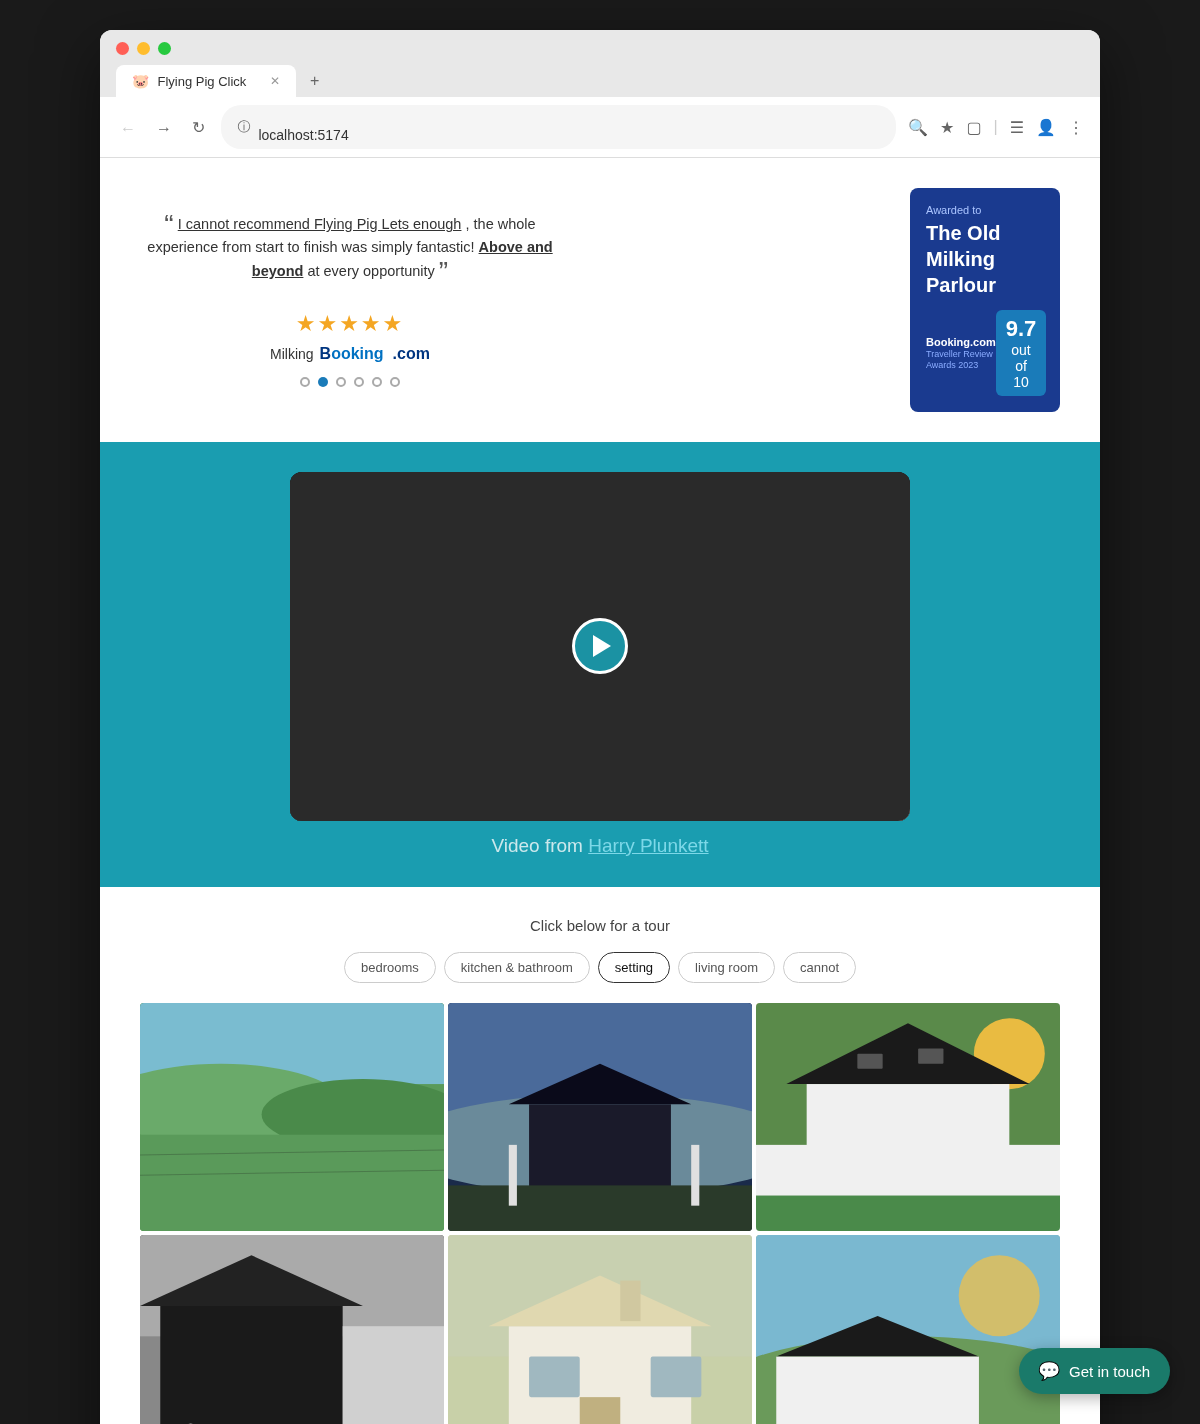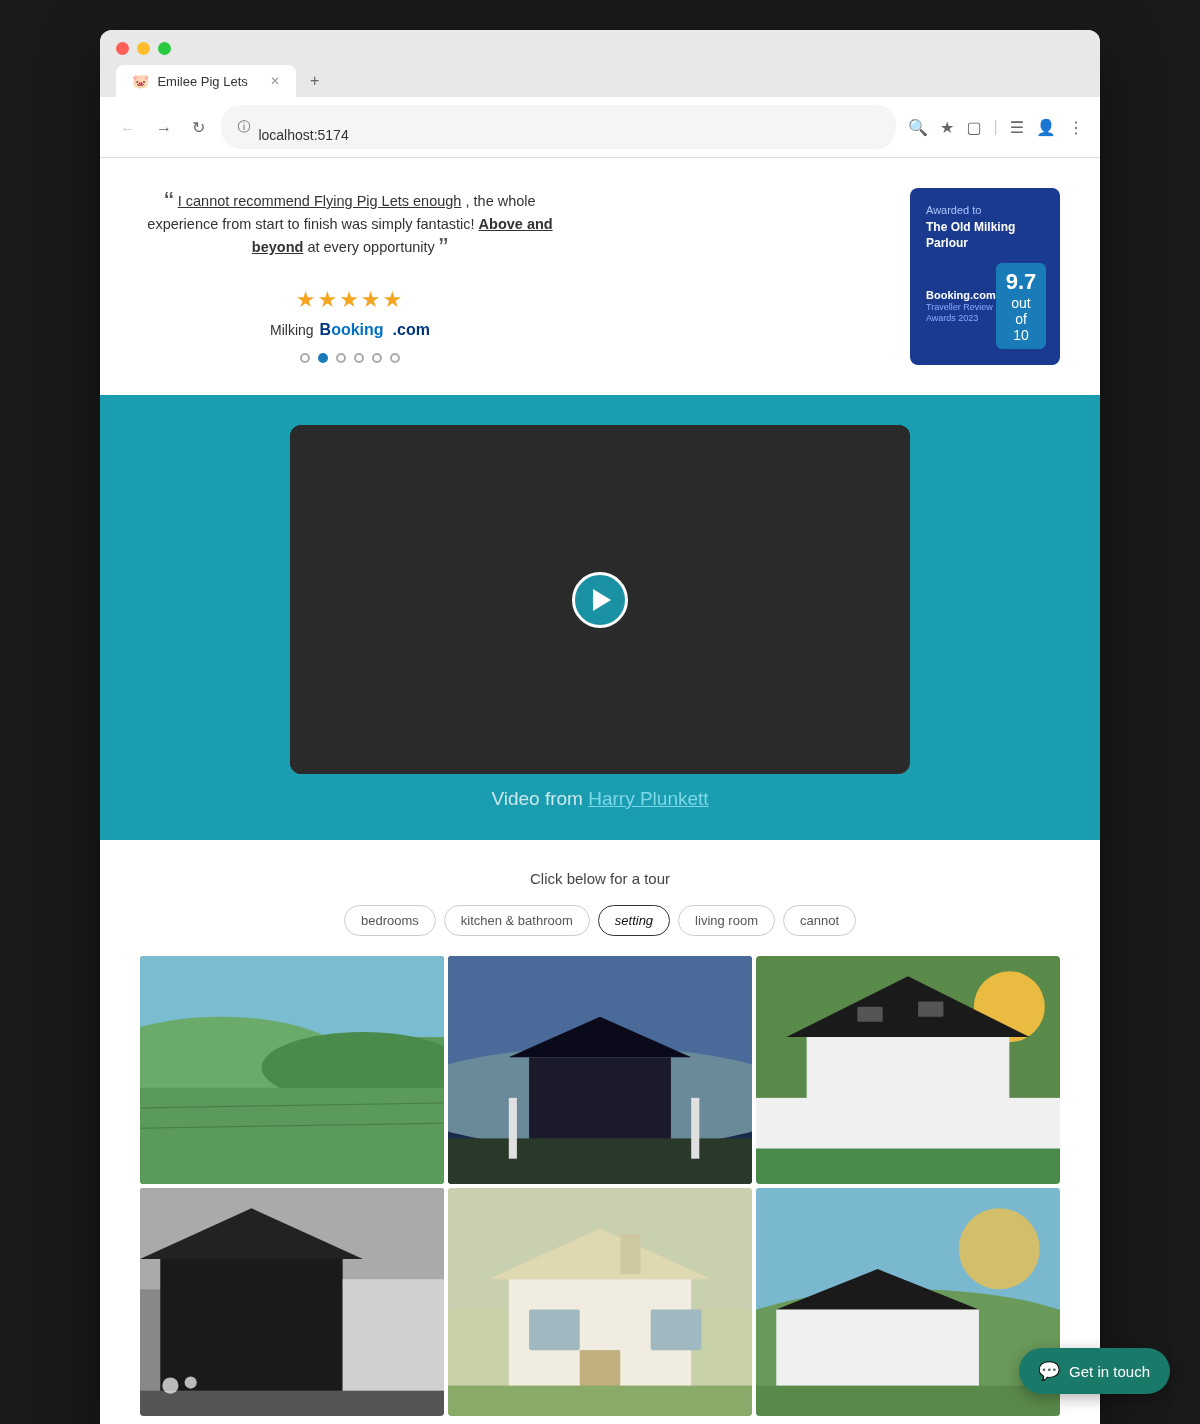--- a/index.html
+++ b/index.html
@@ -122,21 +122,21 @@
     .award-card {
       background: #1a3a8f;
       color: white;
       border-radius: 8px;
       padding: 16px;
       width: 150px;
       flex-shrink: 0;
       position: relative;
     }
     .award-label { font-size: 11px; color: #aac4ff; margin-bottom: 4px; }
-    .award-property { font-size: 12px; font-weight: 700; line-height: 1.3; margin-bottom: 12px; }
+    .award-property { font-size: 20px; font-weight: 700; line-height: 1.3; margin-bottom: 12px; }
     .award-footer { display: flex; justify-content: space-between; align-items: center; }
     .award-site { font-size: 10px; color: #aac4ff; }
     .award-site .booking-name { color: #fff; font-weight: 700; display: block; font-size: 11px; }
     .award-site .award-year { font-size: 9px; color: #8aacff; }
     .award-score {
       background: #1a7bb9;
       color: white;
       font-size: 22px;
       font-weight: 700;
       padding: 6px 10px;
@@ -233,21 +233,20 @@
       color: #555;
       cursor: pointer;
       background: #fff;
       transition: all 0.2s;
     }
     .tour-tab.active {
       background: #fff;
       border-color: #333;
       color: #111;
       font-weight: 500;
-      font-style: italic;
     }
 
     .photo-grid {
       display: grid;
       grid-template-columns: repeat(3, 1fr);
       gap: 4px;
     }
 
     .photo-cell {
       aspect-ratio: 4/3;
@@ -288,21 +287,21 @@
 
   <div class="browser-chrome">
     <div class="traffic-lights">
       <div class="traffic-light tl-red"></div>
       <div class="traffic-light tl-yellow"></div>
       <div class="traffic-light tl-green"></div>
     </div>
     <div class="tab-bar">
       <div class="tab">
         <span class="tab-icon">🐷</span>
-        <span class="tab-title">Emilee Pig Lets</span>
+        <span class="tab-title">Flying Pig Click</span>
         <span class="tab-close">✕</span>
       </div>
       <div class="tab-new">+</div>
     </div>
   </div>
 
   <div class="address-bar">
     <span class="nav-btn disabled">←</span>
     <span class="nav-btn">→</span>
     <span class="nav-btn">↻</span>

